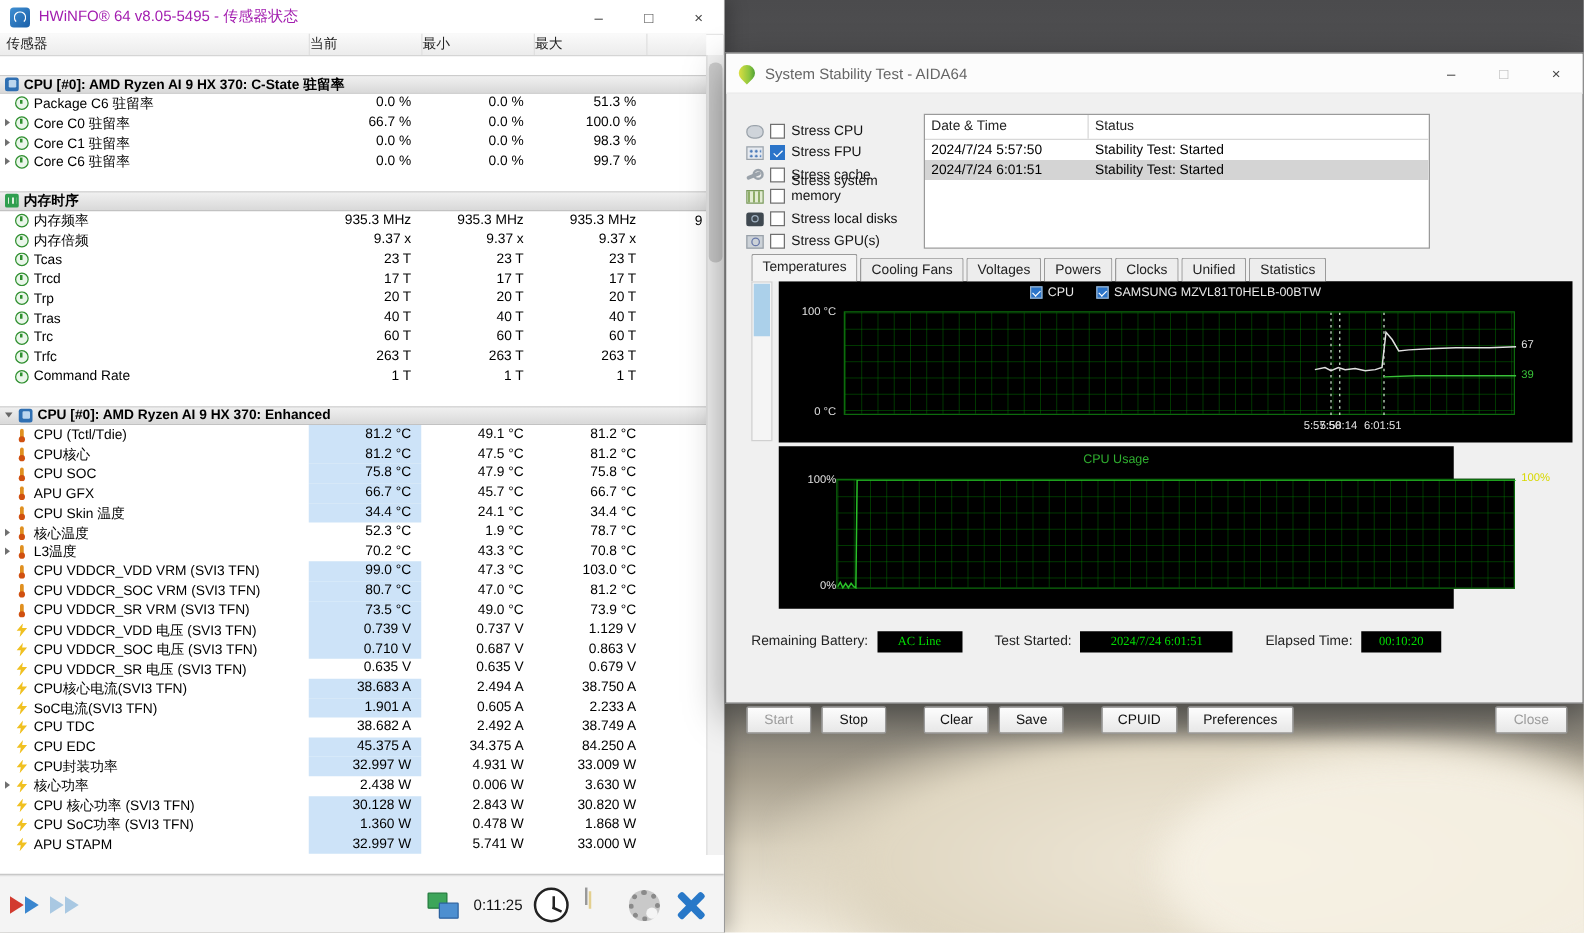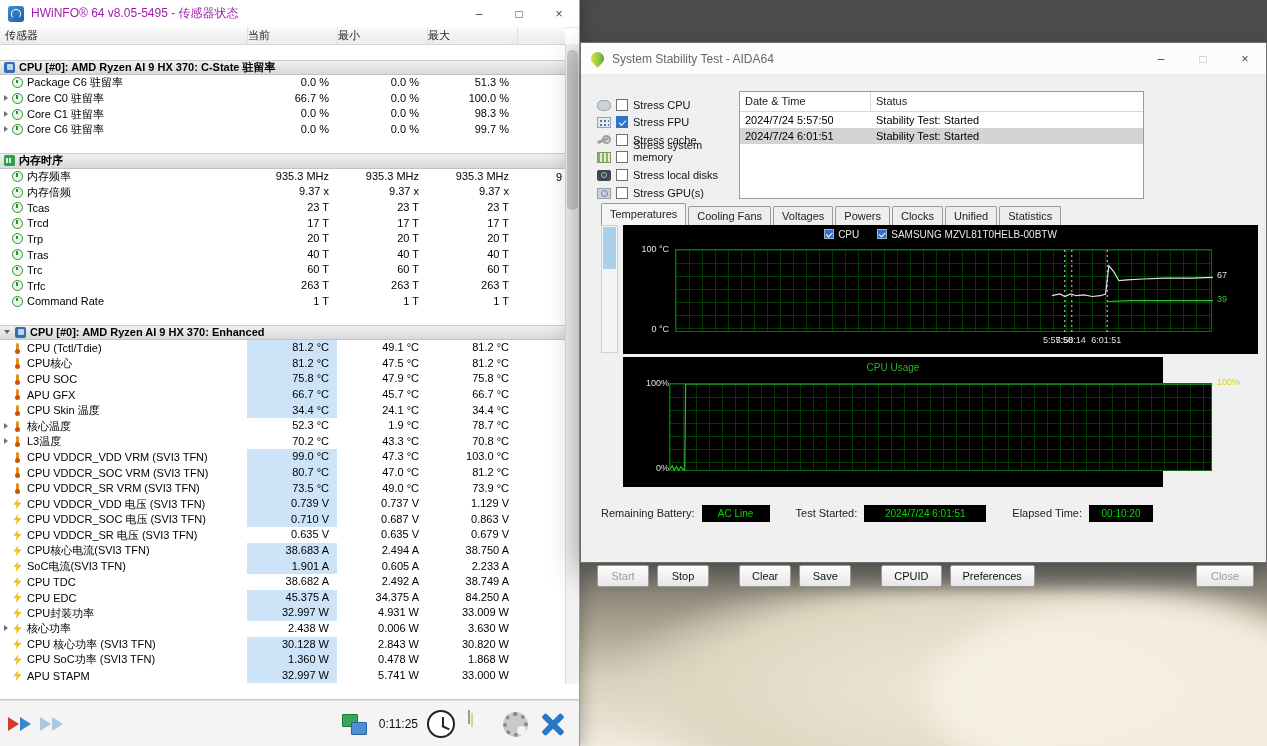--- a/index.html
+++ b/index.html
@@ -117,21 +117,21 @@
   .g-legend{position:absolute;left:0;right:0;top:4px;display:flex;justify-content:center;gap:18px;align-items:center;color:#e8e8e8;font-size:10px}
   .lg-item{display:flex;}
   .lg-cb{width:10px;height:10px;background:#2b74c9;border:1px solid #9ab4cc;position:relative;margin-right:4px;box-sizing:border-box}
   .lg-cb::after{content:"";position:absolute;left:1px;top:1.5px;width:5px;height:2.5px;border-left:1.5px solid #fff;border-bottom:1.5px solid #fff;transform:rotate(-45deg)}
   .g-title{position:absolute;left:0;right:0;top:5px;text-align:center;color:#2fae2f;font-size:10px}
   .g-ylab{position:absolute;width:40px;text-align:right;color:#e0e0e0}
   .g-xlab{position:absolute;width:44px;text-align:center;color:#e0e0e0}
   .g-elab{position:absolute}
   .statusrow{position:absolute;left:20px;top:460px;right:12px;height:20px;display:flex;align-items:center}
   .st-lbl{color:#222;margin-right:7px}
-  .lcd{background:#000;color:#00dc00;font-family:Liberation Sans, sans-serif;font-size:10px;padding:3px 4px;text-align:center;margin-right:26px}
+  .lcd{background:#000;color:#00dc00;font-family:Liberation Serif, serif;font-size:10px;padding:3px 4px;text-align:center;margin-right:26px}
   .lcd-b{width:60px}
   .lcd-s{width:114px}
   .lcd-e{width:56px}
   .btnrow{position:absolute;left:16px;right:12px;top:522px;display:flex;align-items:flex-start}
   .btn{height:22px;min-width:52px;padding:0 12px;background:linear-gradient(#fdfdfd,#e7e7e7);border:1px solid #9a9a9a;border-radius:2px;font-size:11px;font-family:inherit;color:#111}
   .btn.disabled{color:#9c9c9c}
   #close-btn{margin-left:auto;min-width:58px}
 </style>
 </head>
 <body>

